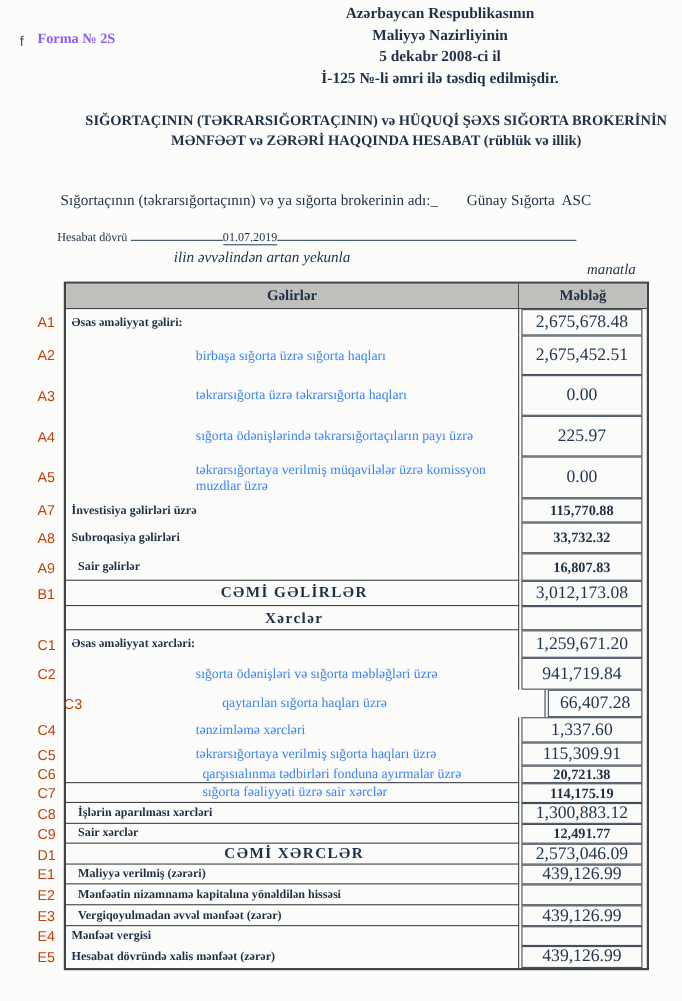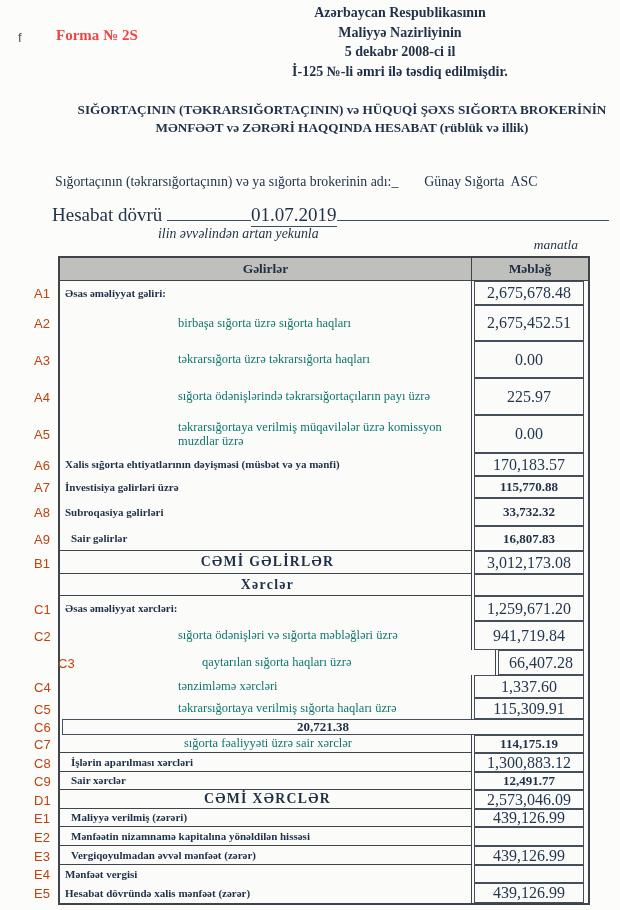--- a/index.html
+++ b/index.html
@@ -5,49 +5,49 @@
   html,body{margin:0;padding:0;}
   .page{
     position:relative; width:620px; height:910px;
     background:#fcfcfa; overflow:hidden;
     font-family:"Liberation Serif", serif;
     color:#22344a;
   }
   
   .corner-f{position:absolute; left:18px; top:30px;
     font-family:"Liberation Sans",sans-serif; font-size:13px; color:#49525c;}
-  .form-no{position:absolute; left:56px; top:27px; font-weight:bold; font-size:15px; color:#ef4444;}
+  .form-no{position:absolute; left:34px; top:27px; font-weight:bold; font-size:13px; color:#8b5cf6;}
   .approval{position:absolute; left:235px; top:3px; width:330px;
     text-align:center; font-weight:bold; font-size:14px; line-height:19.5px; color:#1f3048;}
   .title{position:absolute; left:0; top:101px; width:100%; text-align:center;
     font-weight:bold; font-size:13.2px; line-height:18px; color:#1f3048;padding-left:32px;}
   .name-line{position:absolute; left:55px; top:174px; font-size:13.8px; white-space:nowrap;}
   .name-line .val-name{margin-left:26px; white-space:pre;}
-  .period-line{position:absolute; left:52px; top:204px; font-size:19px; white-space:nowrap;}
+  .period-line{position:absolute; left:52px; top:204px; font-size:11px; white-space:nowrap;}
   .uline{display:inline-block; border-bottom:1.2px solid #3c4c61; height:14px; vertical-align:baseline;}
   .u1{width:84px;} .u2{width:272px;}
   .period-line .pval{display:inline-block; border-bottom:1.2px solid #3c4c61;}
   .cumulative{position:absolute; left:158px; top:226px; font-style:italic; font-size:13.8px;}
   .manatla{position:absolute; right:42px; top:237px; font-style:italic; font-size:13.5px;}
 
   
   .tbl{position:absolute; left:58px; top:256px; width:532px;
     border:2px solid #3f444a; box-sizing:border-box; background:#fbfbf9;}
   .row{position:relative; display:flex; box-sizing:border-box;}
   .code{position:absolute; left:-26px; top:50%; transform:translateY(-50%);
     width:24px; font-family:"Liberation Sans",sans-serif; font-size:13px; color:#c2410c;}
   .cell-l{width:412px; box-sizing:border-box; border-right:1.5px solid #3f444a;
     display:flex; align-items:center; overflow:hidden;}
   .cell-l.lined{border-bottom:1.5px solid #3f444a;padding-left:6px;}
   .cell-r{flex:1; display:flex; box-sizing:border-box; padding:0 4px 0 2px;}
   .vbox{flex:1; border:1.5px solid #454f5c; box-sizing:border-box;
     display:flex; align-items:center; justify-content:center; overflow:hidden;}
   .lbl{font-size:11px; line-height:1.15; padding-left:5px; padding-right:2px;}
   .lbl.bold{font-weight:bold; color:#1e3047;}
-  .lbl.indent{padding-left:118px; font-size:12.5px; color:#0f766e;}
+  .lbl.indent{padding-left:118px; font-size:12.5px; color:#3b82f6;}
   .lbl.center{width:100%; padding-left:0; text-align:center; font-weight:bold;
     letter-spacing:1.3px; font-size:13.8px; color:#1e3047;}
   .val{font-size:16px; color:#243751; white-space:nowrap;}
   .val.boldv{font-weight:bold; font-size:13px; color:#1e3047;}
   
   .row.hdr{border-bottom:1.5px solid #3f444a;}
   .row.hdr .cell-l,.row.hdr .cell-r{background:#bfbfbc; align-items:center; justify-content:center;}
   .row.hdr .htxt{width:100%; text-align:center; font-weight:bold; font-size:13.5px; color:#1e3047;}
 </style>
 </head>
@@ -140,31 +140,20 @@
         <div class="code">A5</div>
         <div class="cell-l">
           <div class="lbl indent">təkrarsığortaya verilmiş müqavilələr üzrə komissyon muzdlar üzrə</div>
         </div>
         <div class="cell-r">
           <div class="vbox">
             <span class="val">0.00</span>
           </div>
         </div>
       </div>
-      <div class="row" style="height: 23px;">
-        <div class="code">A6</div>
-        <div class="cell-l">
-          <div class="lbl bold">Xalis sığorta ehtiyatlarının dəyişməsi (müsbət və ya mənfi)</div>
-        </div>
-        <div class="cell-r">
-          <div class="vbox">
-            <span class="val">170,183.57</span>
-          </div>
-        </div>
-      </div>
       <div class="row" style="height: 22px;">
         <div class="code">A7</div>
         <div class="cell-l">
           <div class="lbl bold">İnvestisiya gəlirləri üzrə</div>
         </div>
         <div class="cell-r">
           <div class="vbox">
             <span class="val boldv">115,770.88</span>
           </div>
         </div>
@@ -262,20 +251,23 @@
           <div class="lbl indent">təkrarsığortaya verilmiş sığorta haqları üzrə</div>
         </div>
         <div class="cell-r">
           <div class="vbox">
             <span class="val">115,309.91</span>
           </div>
         </div>
       </div>
       <div class="row" style="height: 16px;">
         <div class="code">C6</div>
+        <div class="cell-l lined">
+          <div class="lbl indent">qarşısıalınma tədbirləri fonduna ayırmalar üzrə</div>
+        </div>
         <div class="cell-r">
           <div class="vbox">
             <span class="val boldv">20,721.38</span>
           </div>
         </div>
       </div>
       <div class="row" style="height: 18px;">
         <div class="code">C7</div>
         <div class="cell-l lined">
           <div class="lbl indent">sığorta fəaliyyəti üzrə sair xərclər</div>

